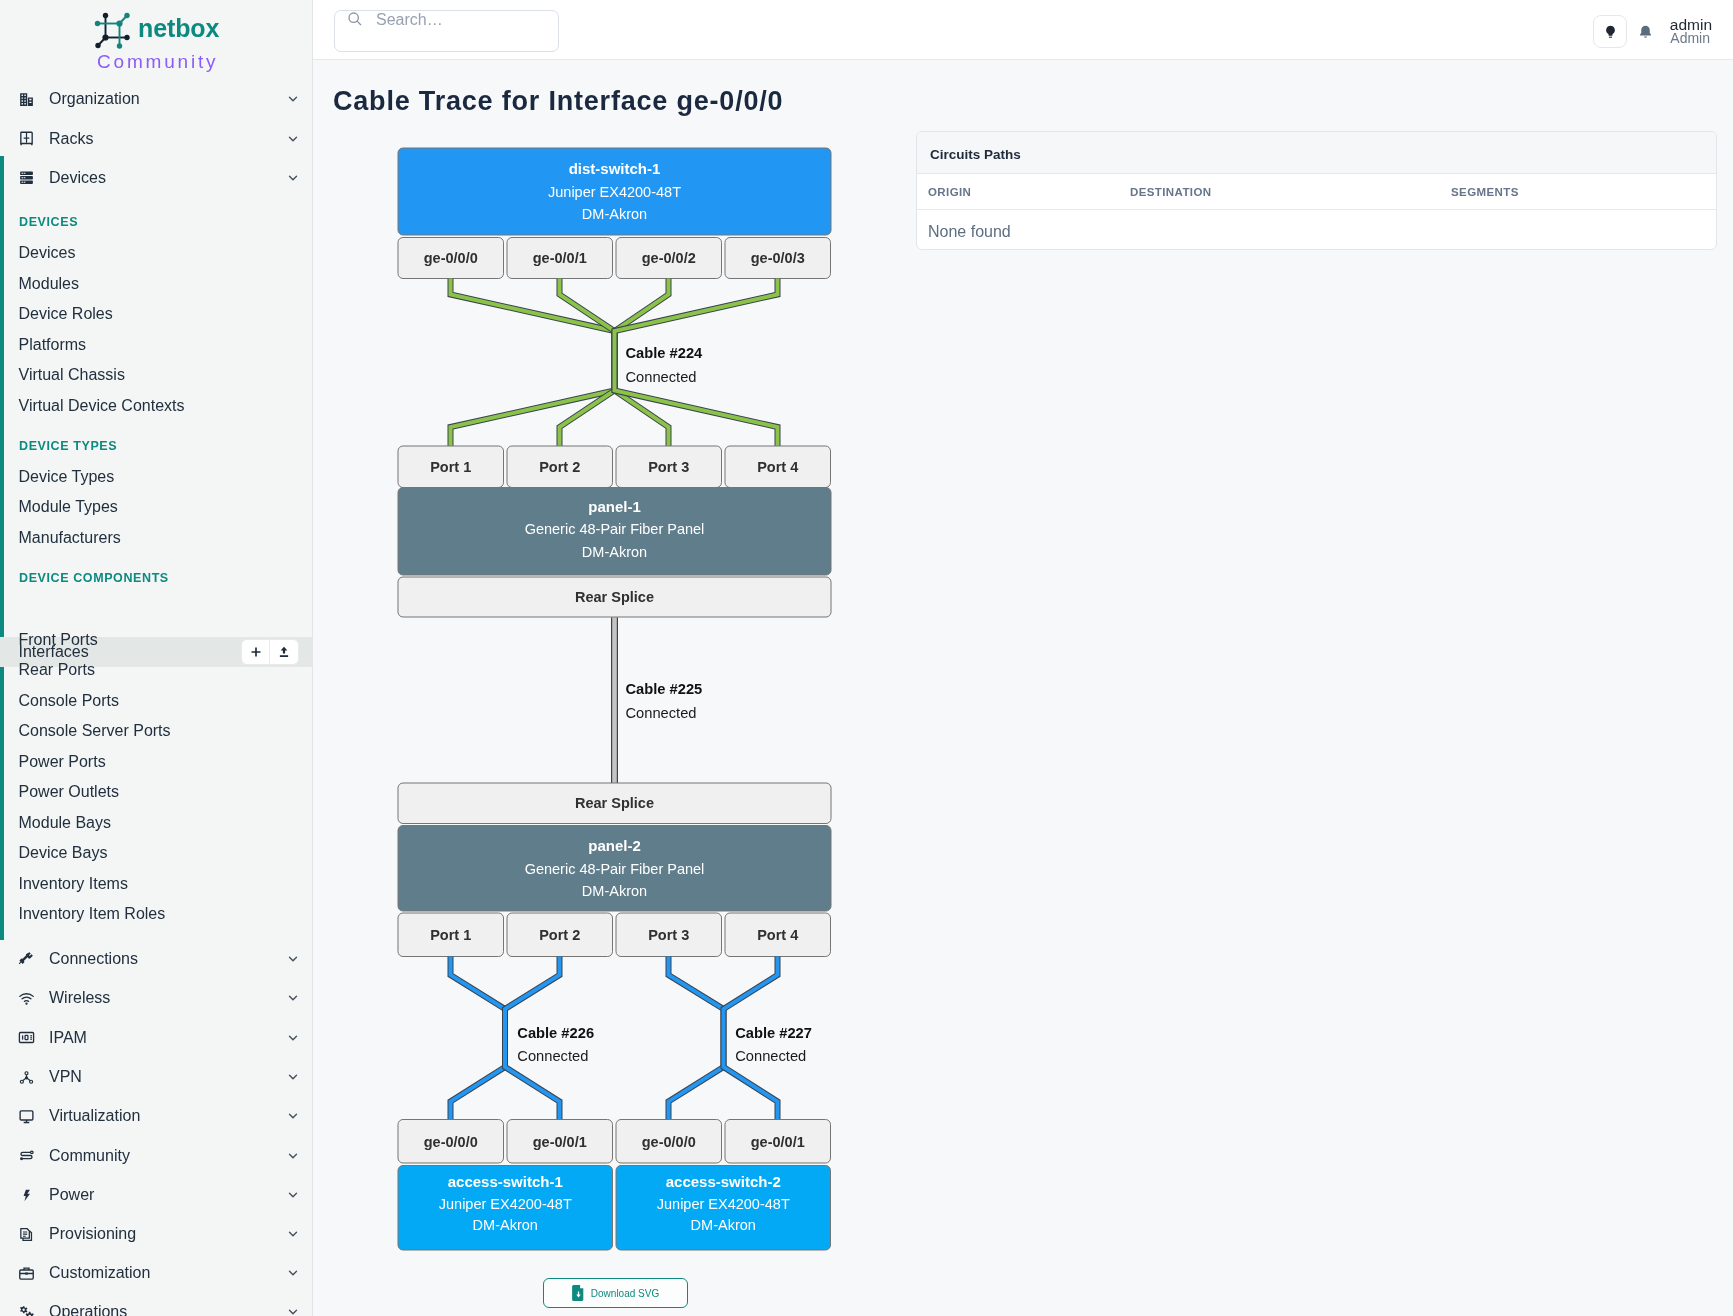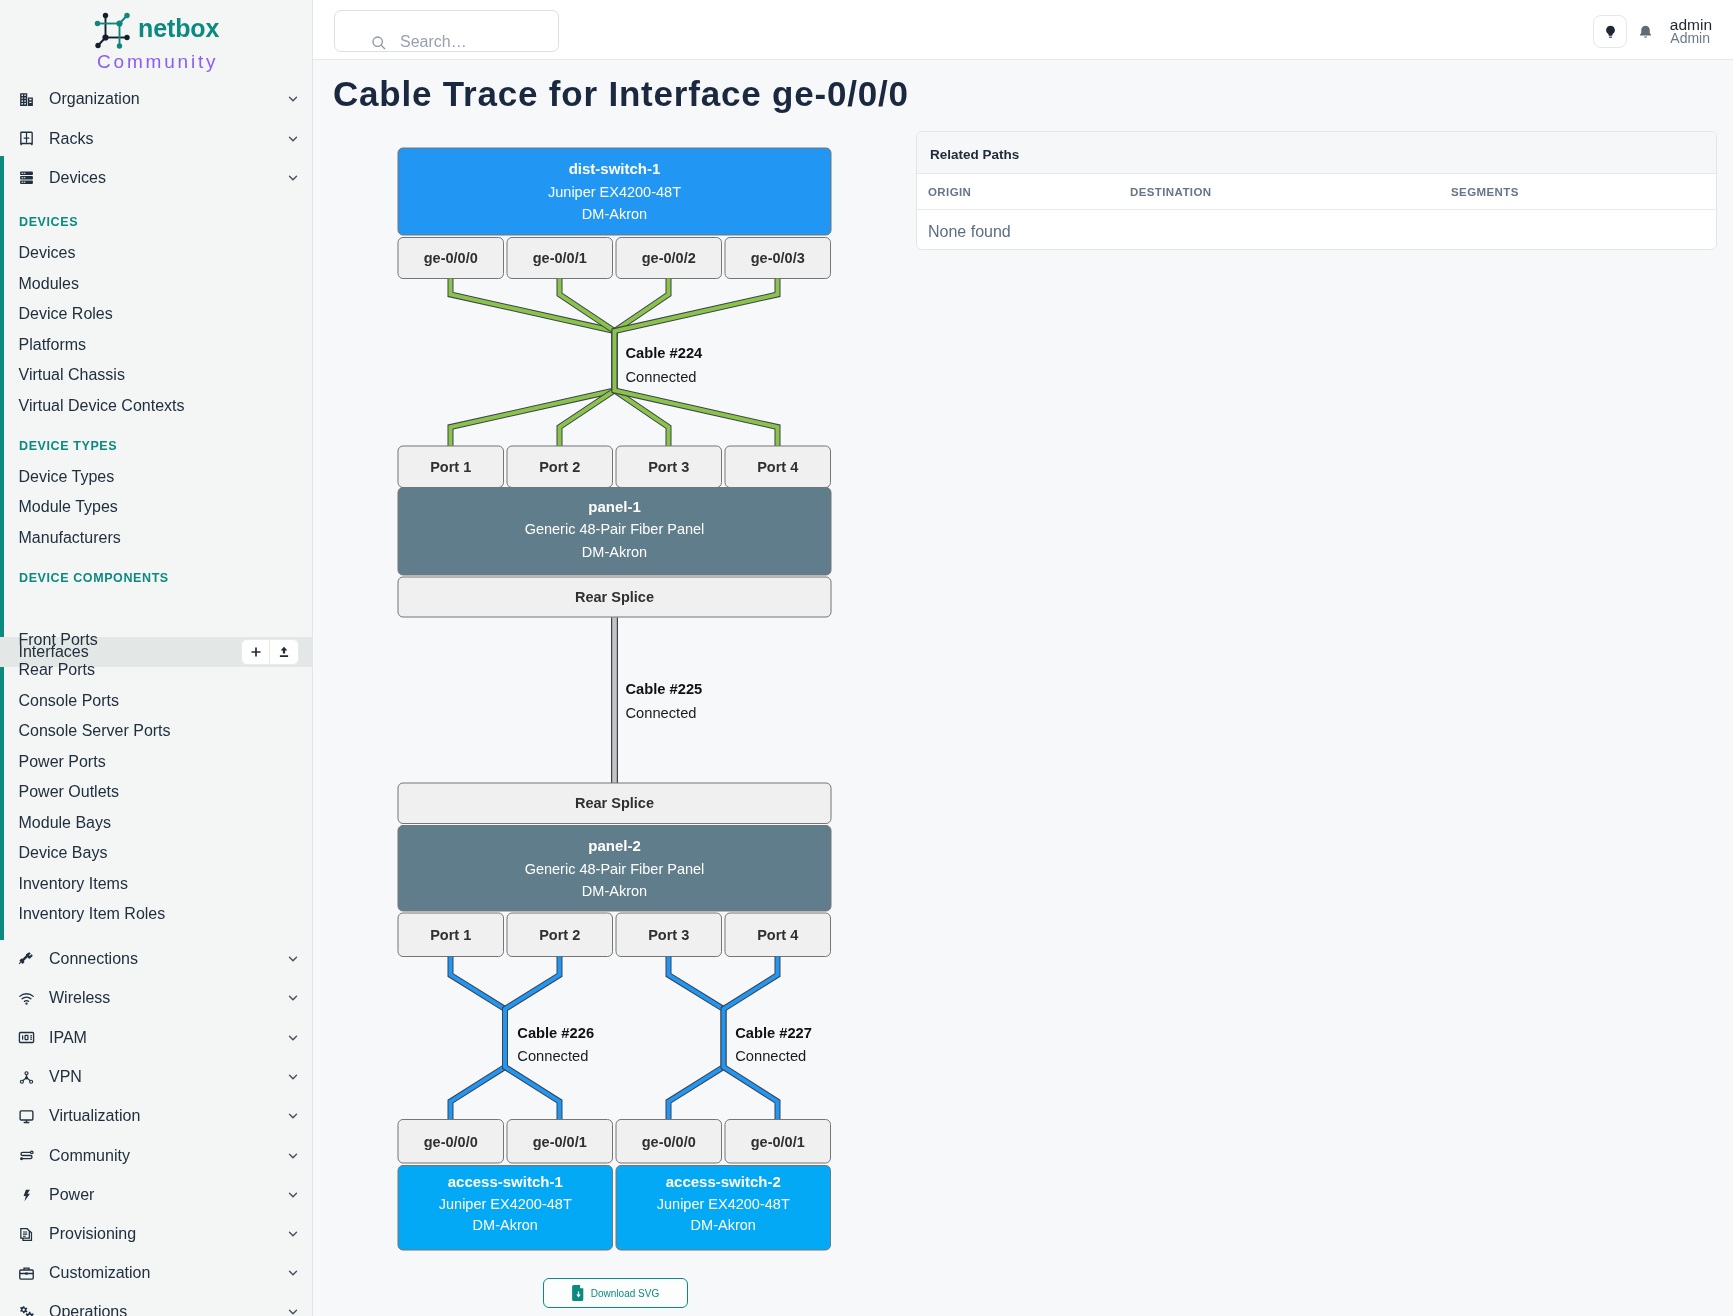--- a/index.html
+++ b/index.html
@@ -20,29 +20,29 @@
 .msub span:first-child { margin-left:18.5px; font-size:16px; color:#222f3e; }
 .msub.active { background:#e3e7e6;margin-top:43px; }
 .sbtns { position:absolute; right:14px; top:2px; display:flex; }
 .sbtn { width:29px; height:26px; background:#fff; border:1px solid #e8eaea; display:flex;
   align-items:center; justify-content:center; }
 .sbtn:first-child { border-radius:6px 0 0 6px; }
 .sbtn:last-child { border-radius:0 6px 6px 0; border-left:none; }
 .topbar { position:absolute; left:313px; top:0; width:1420px; height:60px; background:#fff;
   border-bottom:1px solid #e6e8ea; z-index:4; }
 .search { position:absolute; left:21px; top:10px; width:225px; height:42px; background:#fff;
-  border:1px solid #dbe0e6; border-radius:7px; display:flex; align-items:flex-end;
-  color:#97a1b1; font-size:16px;padding-left:24px; }
+  border:1px solid #dbe0e6; border-radius:7px; display:flex; align-items:flex-start;
+  color:#97a1b1; font-size:16px; }
 .bulbbtn { position:absolute; left:1280px; top:15px; width:34px; height:33px; background:#fff;
   border:1px solid #e4e7ec; border-radius:8px; display:flex; align-items:center; justify-content:center; }
 .bell { position:absolute; left:1324px; top:24px; }
 .user { position:absolute; right:21px; top:0; width:120px; height:60px; }
 .u1 { position:absolute; right:0; top:15.5px; font-size:15.5px; font-weight:500; color:#1f2733; }
 .u2 { position:absolute; right:2px; top:30px; font-size:14px; color:#6a7988; }
-h1 { position:absolute; left:333px; top:74px; font-size:35px; font-weight:bold; color:#1b2940;
+h1 { position:absolute; left:333px; top:86px; font-size:27px; font-weight:bold; color:#1b2940;
   letter-spacing:0.8px; z-index:2; }
 .trace { position:absolute; left:0; top:0; z-index:1; }
 .card { position:absolute; left:916px; top:131px; width:801px; height:119px; background:#fff;
   border:1px solid #e3e6e9; border-radius:6px; z-index:2; }
 .cardhead { height:42px; background:#f5f7f8; border-bottom:1px solid #e6e8eb;
   border-radius:6px 6px 0 0; font-size:13.5px; font-weight:bold; color:#1f2a3a;
   display:flex; align-items:center; padding:3px 0 0 13px; }
 .thead { position:relative; height:36px; border-bottom:1px solid #e8eaed; }
 .thead span { position:absolute; top:12px; font-size:11.5px; font-weight:bold; color:#66758a;
   letter-spacing:0.4px; }
@@ -412,21 +412,21 @@
     <rect x="398" y="1165.5" width="214.5" height="84.5" rx="5" fill="#03a9f4" stroke="#757575" stroke-width="1"></rect>
     <text x="505.25" y="1187" font-size="15" fill="#fff" font-weight="bold" text-anchor="middle" font-family="Liberation Sans, sans-serif">access-switch-1</text>
     <text x="505.25" y="1208.5" font-size="14.5" fill="#ffffff" font-weight="normal" text-anchor="middle" font-family="Liberation Sans, sans-serif">Juniper EX4200-48T</text>
     <text x="505.25" y="1230" font-size="14.5" fill="#ffffff" font-weight="normal" text-anchor="middle" font-family="Liberation Sans, sans-serif">DM-Akron</text>
     <rect x="616" y="1165.5" width="214.5" height="84.5" rx="5" fill="#03a9f4" stroke="#757575" stroke-width="1"></rect>
     <text x="723.25" y="1187" font-size="15" fill="#fff" font-weight="bold" text-anchor="middle" font-family="Liberation Sans, sans-serif">access-switch-2</text>
     <text x="723.25" y="1208.5" font-size="14.5" fill="#ffffff" font-weight="normal" text-anchor="middle" font-family="Liberation Sans, sans-serif">Juniper EX4200-48T</text>
     <text x="723.25" y="1230" font-size="14.5" fill="#ffffff" font-weight="normal" text-anchor="middle" font-family="Liberation Sans, sans-serif">DM-Akron</text>
   </svg>
 <div class="card">
-<div class="cardhead">Related Paths</div>
+<div class="cardhead">Circuits Paths</div>
 <div class="thead">
       <span style="left:11px">ORIGIN</span>
       <span style="left:213px">DESTINATION</span>
       <span style="left:534px">SEGMENTS</span>
     </div>
 <div class="crow">None found</div>
 </div>
 <div class="dlbtn"><svg width="13" height="16" viewBox="0 0 16 20" style="margin-right:6px">
       <path fill="#0d8a80" d="M2 0h8l4 4v14a2 2 0 0 1-2 2H2a2 2 0 0 1-2-2V2a2 2 0 0 1 2-2z M10 0v4h4"></path>
       <path fill="#fff" d="M7.2 8h1.6v4h2L8 15.5 5.2 12h2z"></path>

